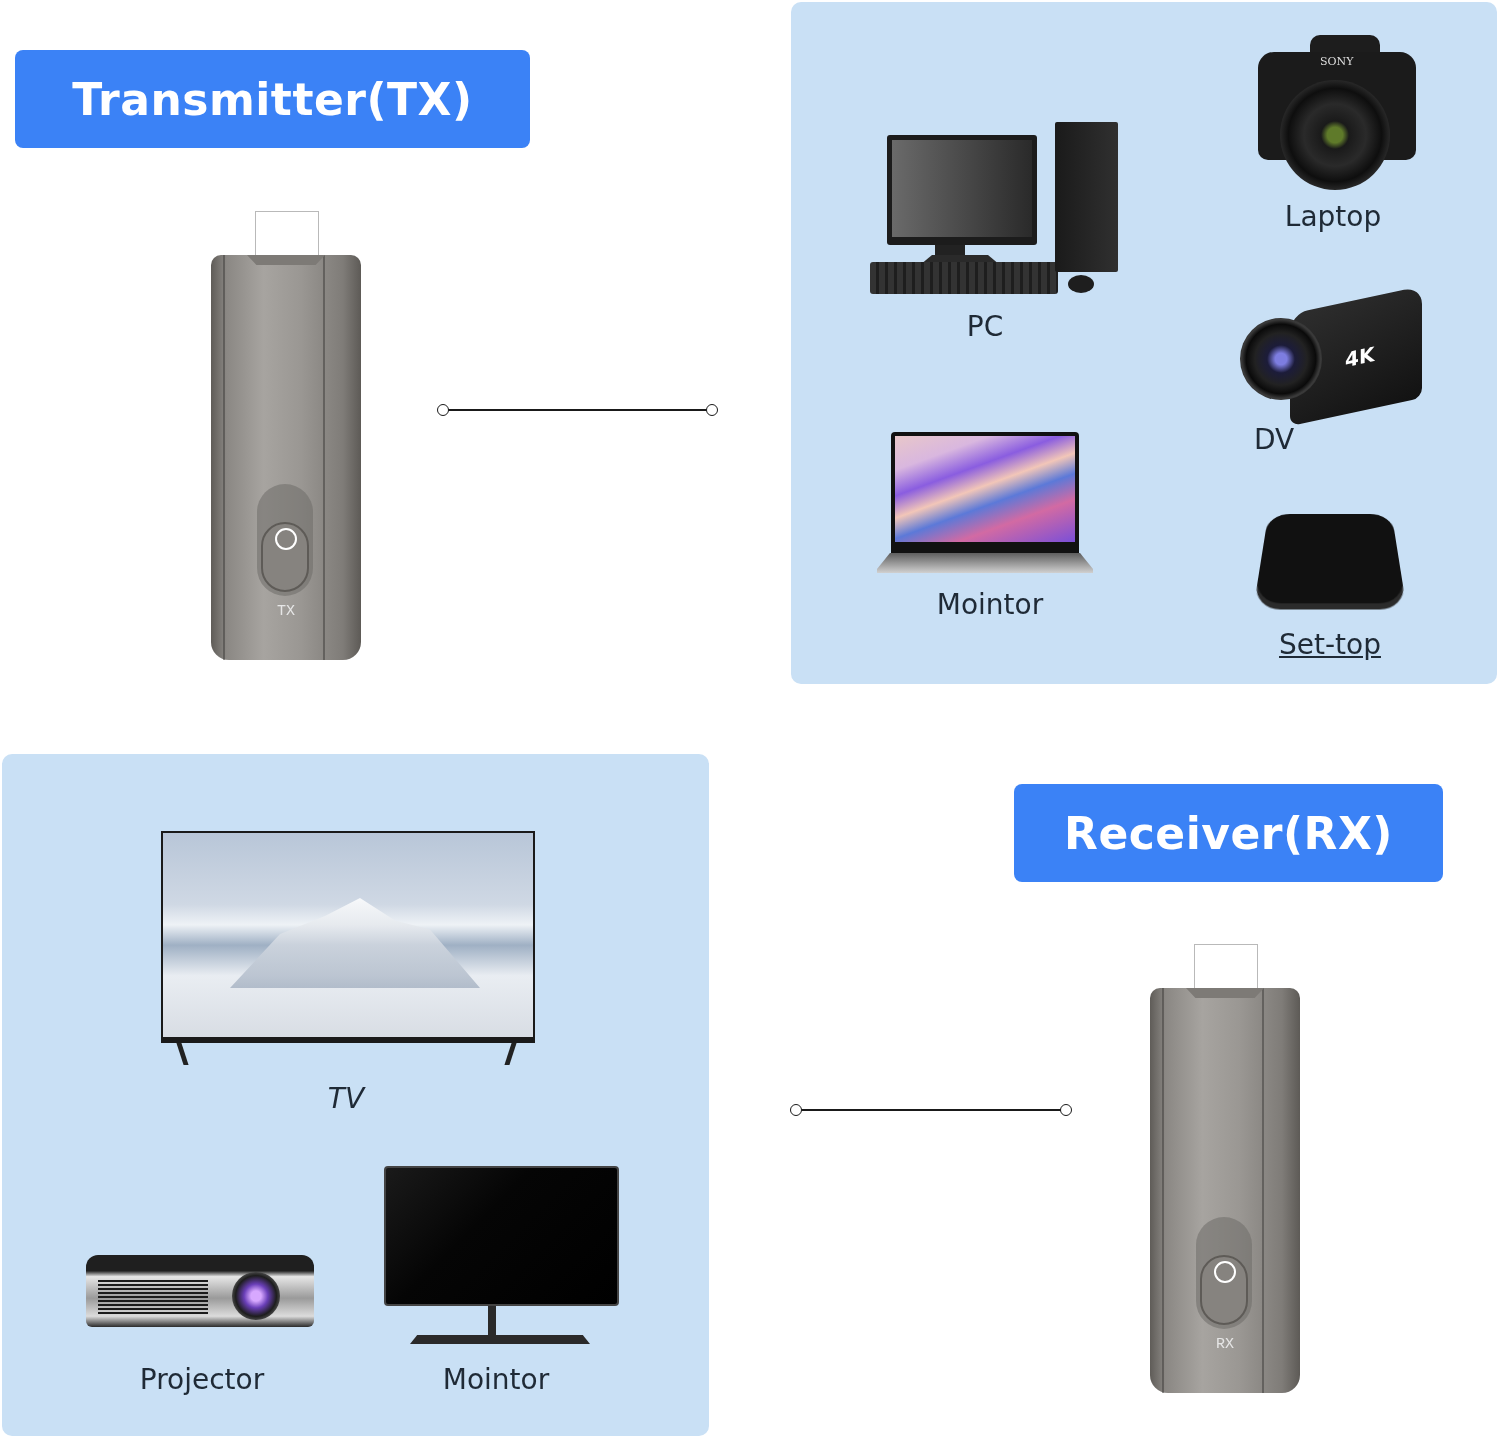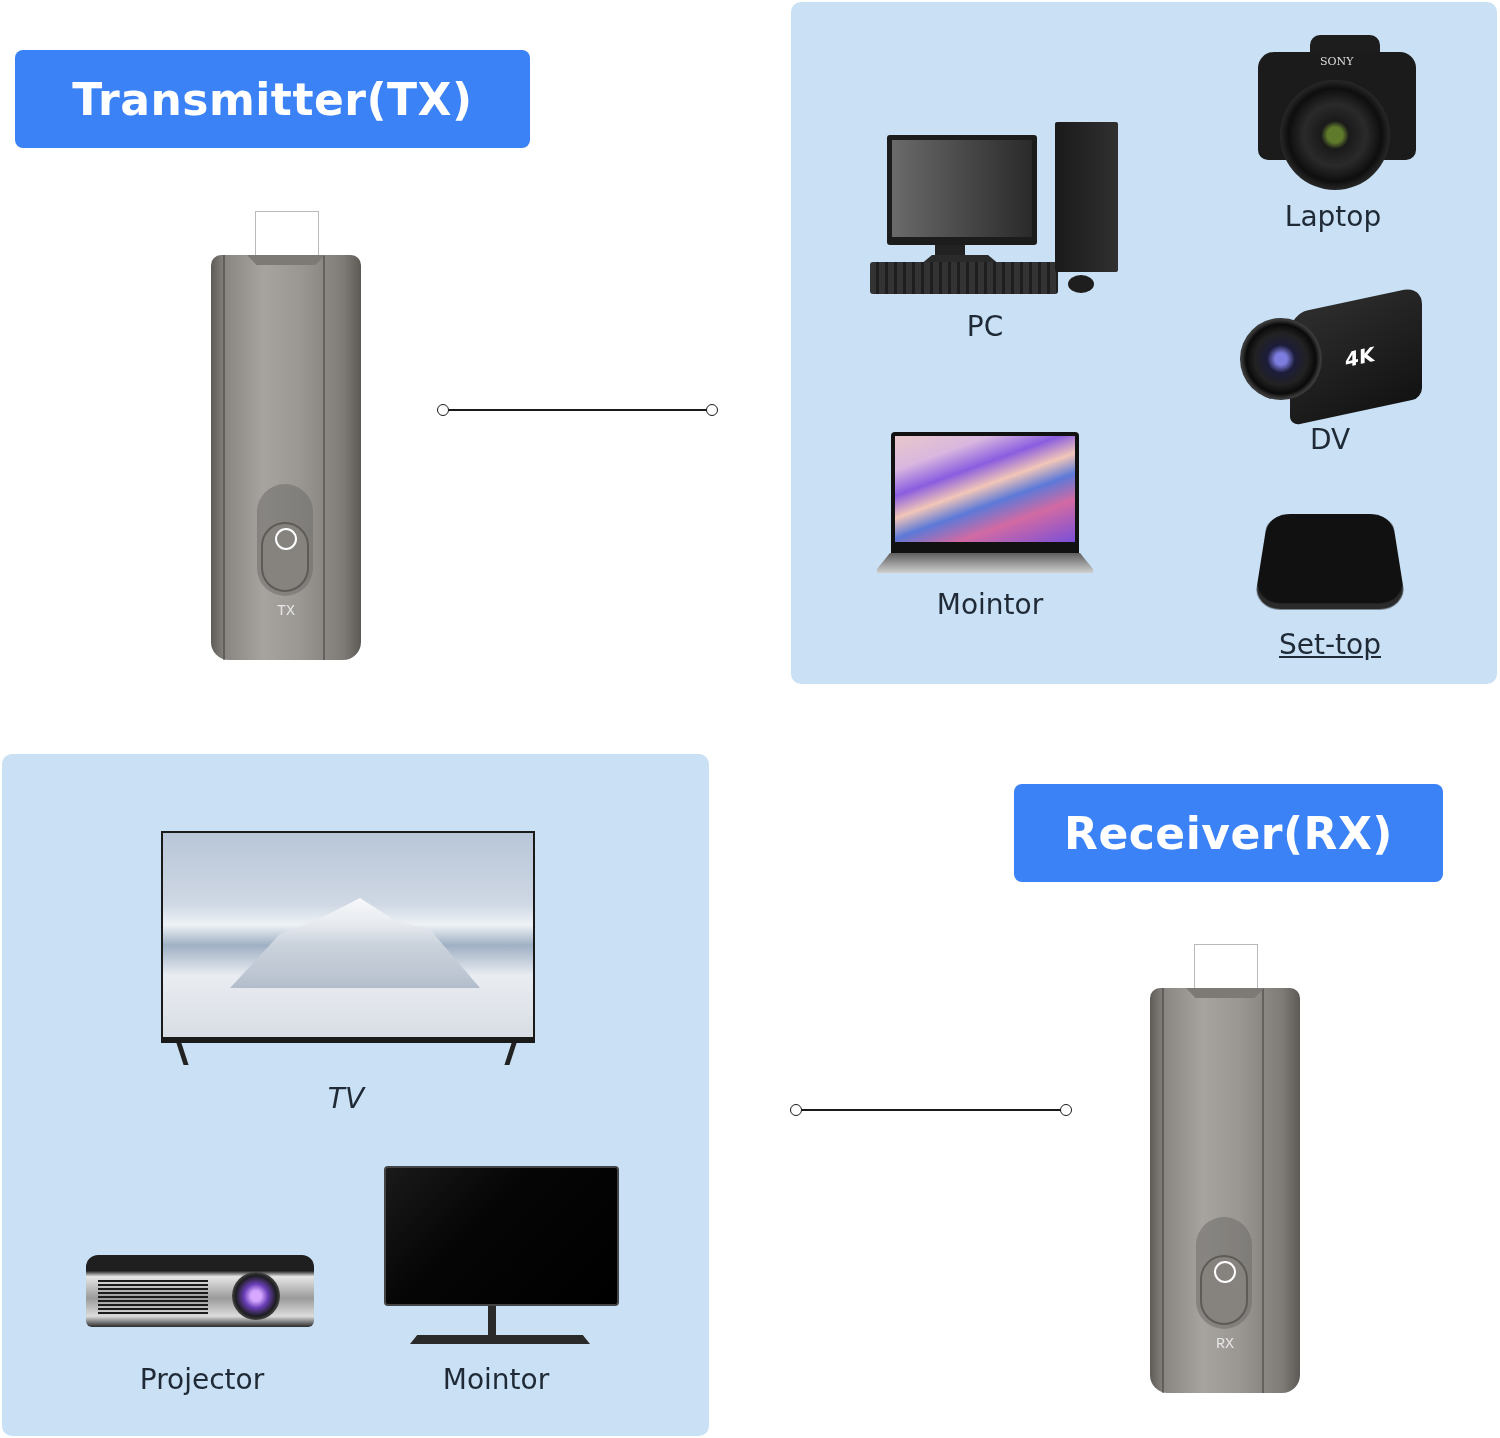--- a/index.html
+++ b/index.html
@@ -157,21 +157,21 @@
 
 <div class="device" id="camera-prism"></div>
 <div class="device" id="camera-body"></div>
 <div class="device" id="camera-lens"></div>
 <div class="device" id="camera-brand">SONY</div>
 <div class="label" style="left:1250px; top:200px; width:166px;">Laptop</div>
 
 <div class="device" id="dv-body"></div>
 <div class="device" id="dv-lens"></div>
 <div class="device" id="dv-4k">4K</div>
-<div class="label" style="left:1280px; top:423px; width:100px;">DV</div>
+<div class="label" style="left:1224px; top:423px; width:100px;">DV</div>
 
 <div class="device" id="laptop-screen">
     <div class="display"></div>
   </div>
 <div class="device" id="laptop-base"></div>
 <div class="label" style="left:920px; top:588px; width:140px;">Mointor</div>
 
 <div class="device" id="settop"></div>
 <div class="label" style="left:1260px; top:628px; width:140px;text-decoration:underline;">Set-top</div>
 

